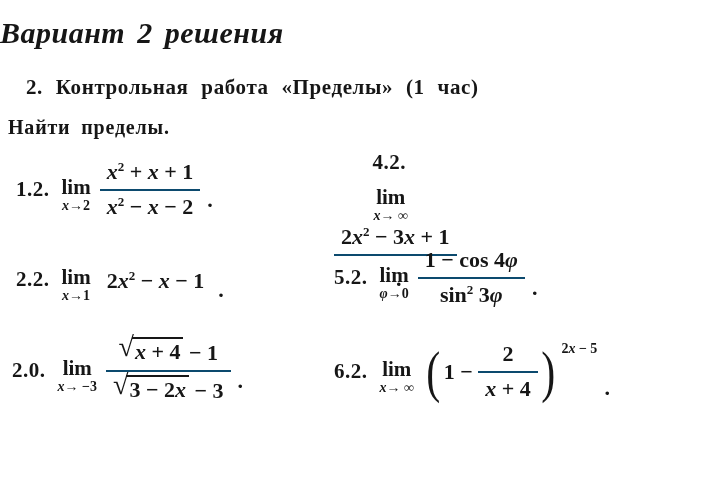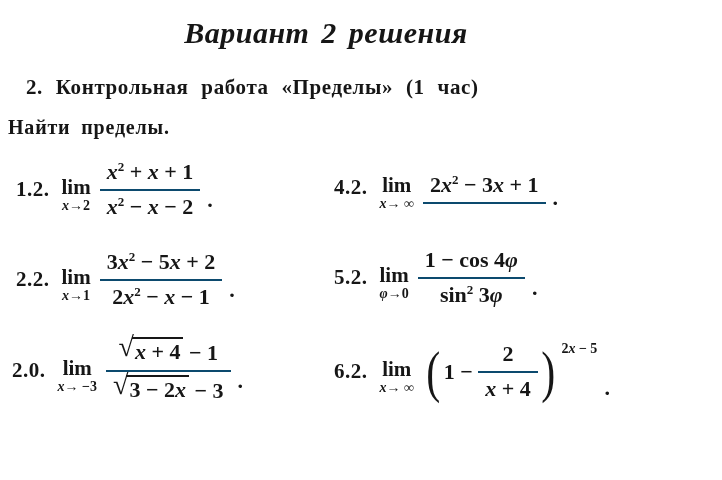--- a/index.html
+++ b/index.html
@@ -4,21 +4,21 @@
 <style>
   html,body{margin:0;padding:0;}
   body{
     width:722px;height:480px;background:#ffffff;color:#161616;
     font-family:"Liberation Serif","DejaVu Serif",serif;
     -webkit-font-smoothing:antialiased;
   }
   .page{position:relative;width:722px;height:480px;background:#ffffff;overflow:hidden;}
   .title{
     position:absolute;top:16px;left:0;width:722px;box-sizing:border-box;
-    text-align:center;padding-right:70px;
+    padding-right:70px;
     font-size:30px;font-weight:700;font-style:italic;letter-spacing:.5px;word-spacing:4px;
   }
   .heading{
     position:absolute;top:75px;left:0;width:722px;box-sizing:border-box;
     text-align:left;padding-left:26px;
     font-size:21px;font-weight:700;letter-spacing:.6px;word-spacing:7px;
   }
   .instruction{
     position:absolute;top:116px;left:8px;
     font-size:20px;font-weight:700;letter-spacing:.8px;word-spacing:5px;
@@ -60,40 +60,39 @@
       <span class="lim">lim</span>
       <span class="limsub"><i>x</i><span class="t">→2</span></span>
     </span>
     <span class="frac">
       <span class="fnum"><i>x</i><sup>2</sup><span class="t"> + </span><i>x</i><span class="t"> + 1</span></span>
       <span class="fden"><i>x</i><sup>2</sup><span class="t"> − </span><i>x</i><span class="t"> − 2</span></span>
     </span>
     <span class="end">.</span>
   </div>
 
-  <div class="problem" style="left:334px;top:150px;height:76px;">
+  <div class="problem" style="left:334px;top:150px;height:76px;flex-direction:column;">
     <span class="pnum">4.2.</span>
     <span class="limwrap">
       <span class="lim">lim</span>
       <span class="limsub"><i>x</i><span class="t">→ ∞</span></span>
     </span>
     <span class="frac">
       <span class="fnum"><span class="t">2</span><i>x</i><sup>2</sup><span class="t"> − 3</span><i>x</i><span class="t"> + 1</span></span>
     </span>
     <span class="end">.</span>
   </div>
 
   <div class="problem" style="left:16px;top:240px;height:80px;">
     <span class="pnum">2.2.</span>
     <span class="limwrap">
       <span class="lim">lim</span>
       <span class="limsub"><i>x</i><span class="t">→1</span></span>
     </span>
     <span class="frac">
-      <span class="fnum"><span class="t">3</span><i>x</i><sup>2</sup><span class="t"> − 5</span><i>x</i><span class="t"> + 2</span></span>
       <span class="fden"><span class="t">2</span><i>x</i><sup>2</sup><span class="t"> − </span><i>x</i><span class="t"> − 1</span></span>
     </span>
     <span class="end">.</span>
   </div>
 
   <div class="problem" style="left:334px;top:238px;height:80px;">
     <span class="pnum">5.2.</span>
     <span class="limwrap">
       <span class="lim">lim</span>
       <span class="limsub"><i>φ</i><span class="t">→0</span></span>

